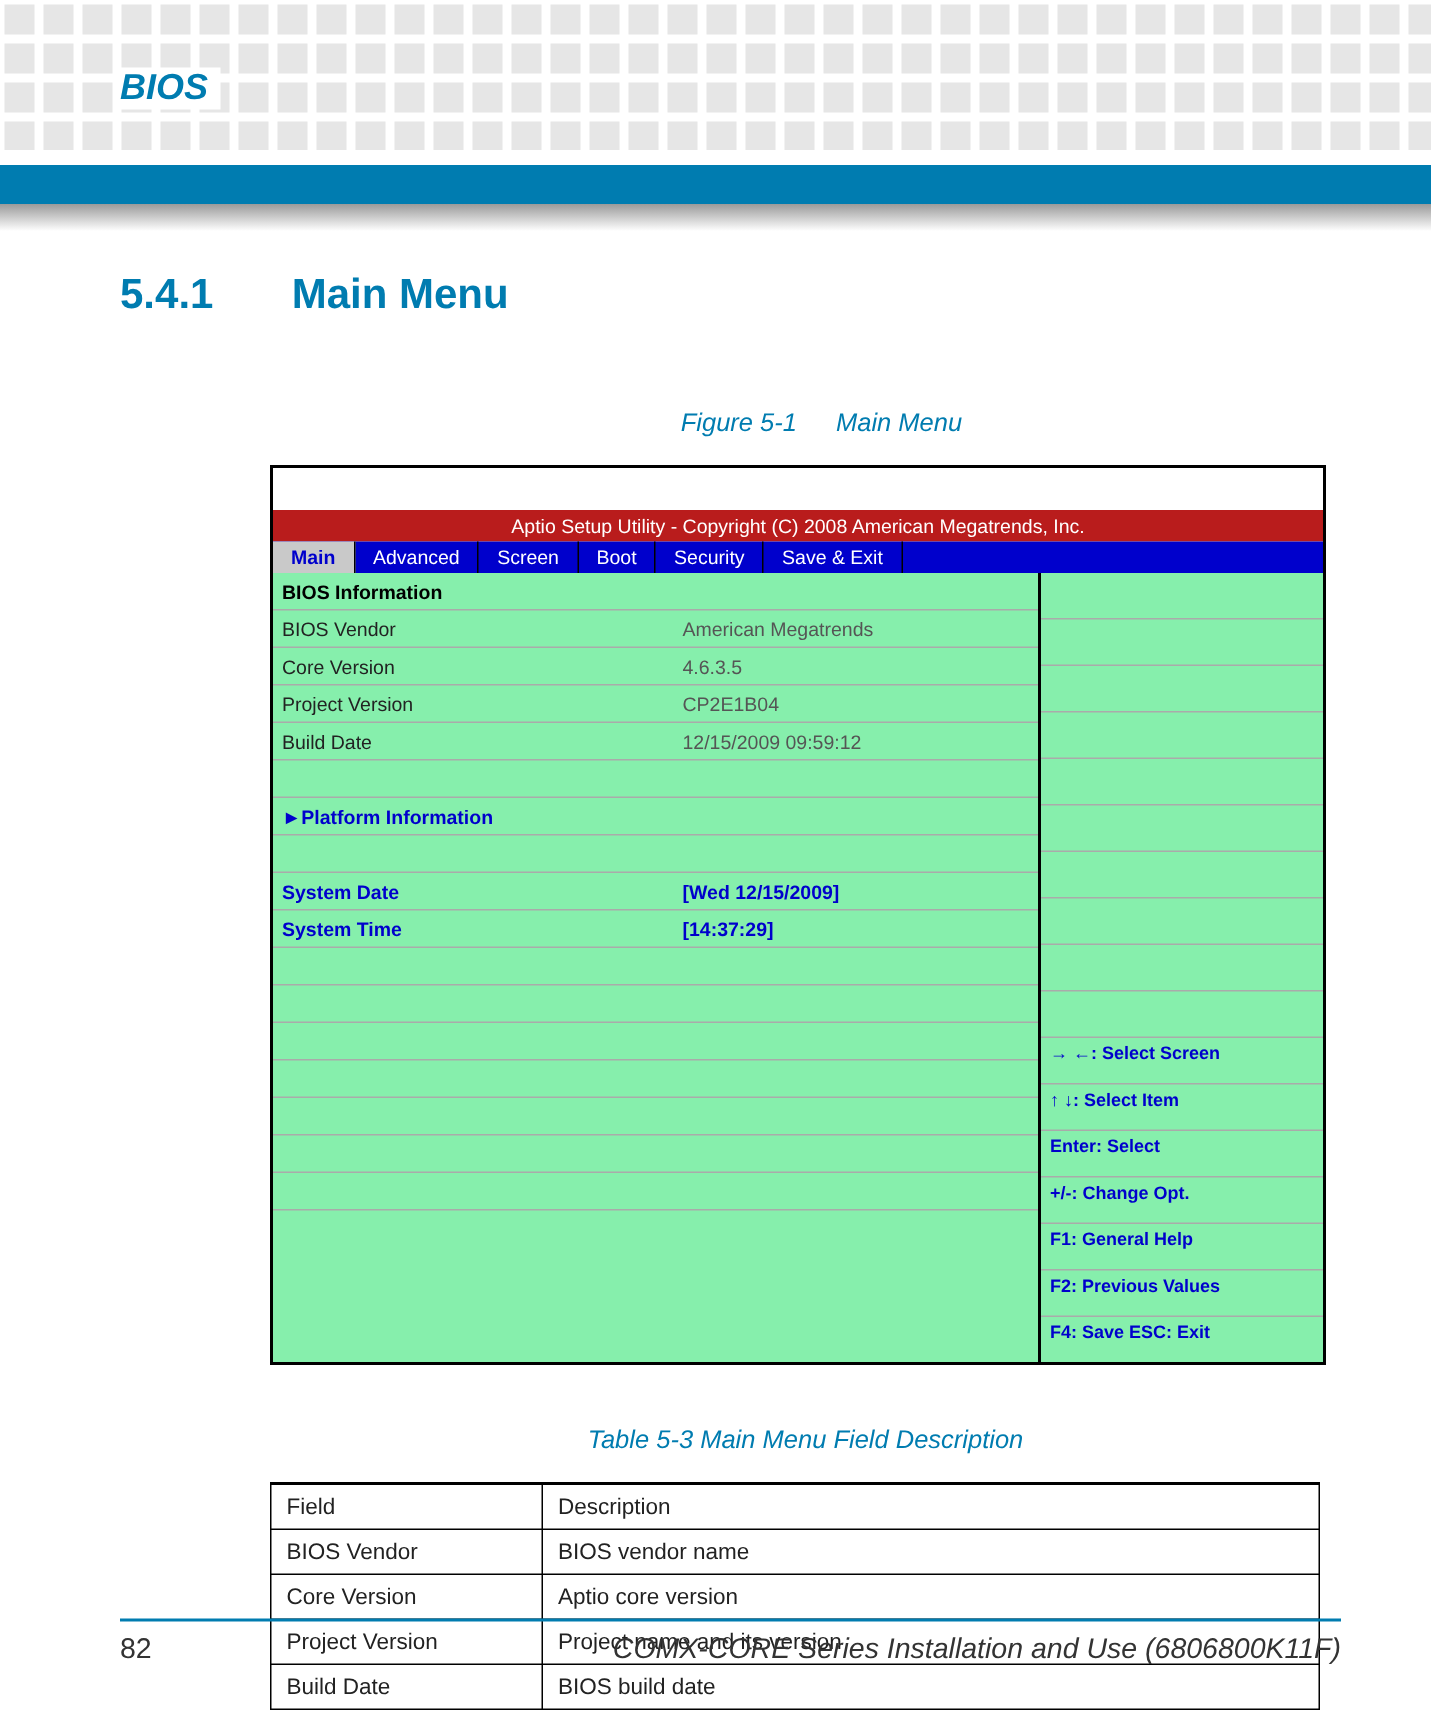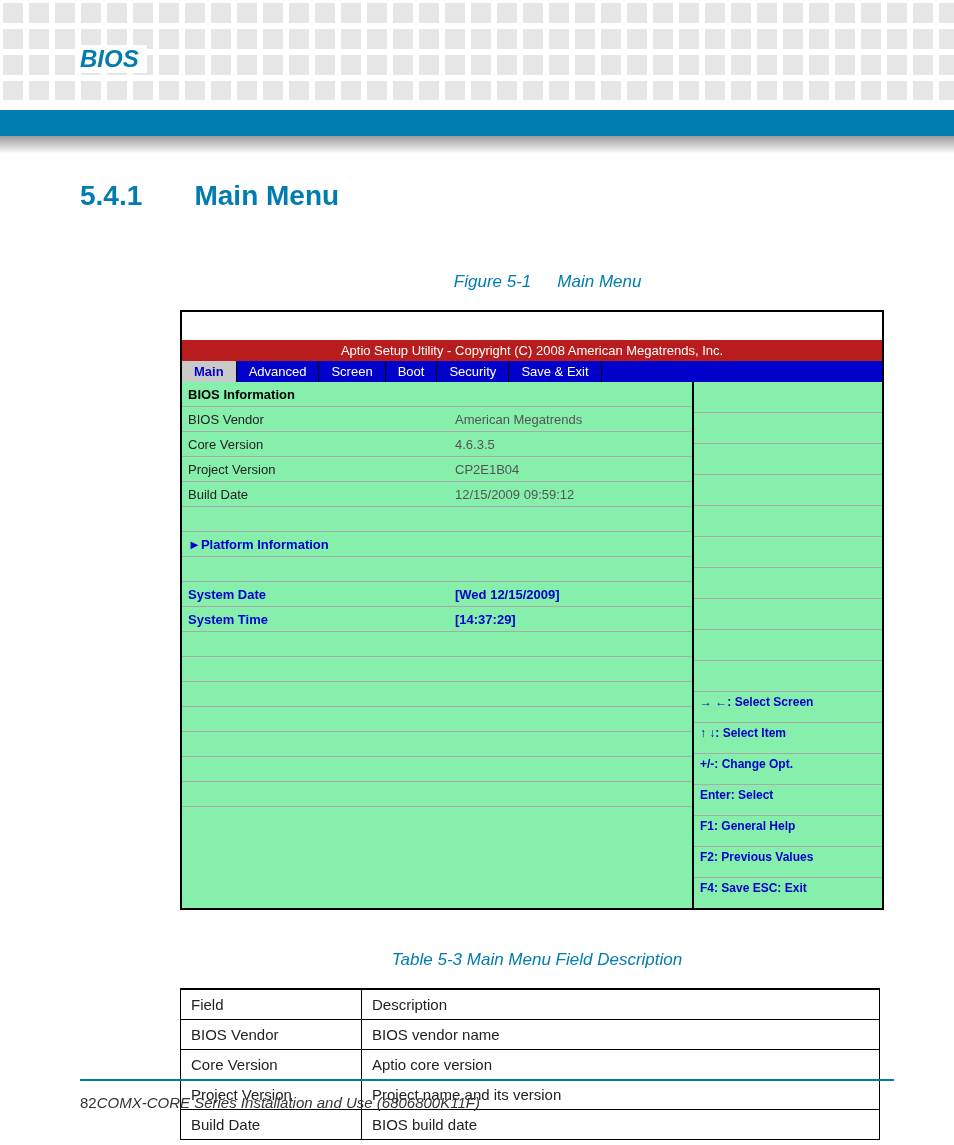--- a/index.html
+++ b/index.html
@@ -157,21 +157,22 @@
   
   .footer-rule {
     position:absolute;
     left:80px; right:60px; bottom:64px;
     border-top:2px solid #007cb0;
   }
   .footer {
     position:absolute;
     left:80px; right:60px; bottom:34px;
     display:flex;
-    font-size:15px;
+    justify-content:space-between;
+    font-size:19px;
     color:#333;
   }
   .footer .right { font-style:italic; }
   .arrow { font-family: Arial, sans-serif; }
 </style>
 </head>
 <body>
 
 <div class="page">
   <div class="squares">
@@ -287,22 +288,22 @@
           <div class="rrow blank"></div>
           <div class="rrow blank"></div>
           <div class="rrow blank"></div>
           <div class="rrow blank"></div>
           <div class="rrow blank"></div>
           <div class="rrow blank"></div>
           <div class="rrow blank"></div>
           <div class="rrow blank"></div>
           <div class="rrow">→ ←: Select Screen</div>
           <div class="rrow">↑ ↓: Select Item</div>
+          <div class="rrow">Enter: Select</div>
           <div class="rrow">+/-: Change Opt.</div>
-          <div class="rrow">Enter: Select</div>
           <div class="rrow">F1: General Help</div>
           <div class="rrow">F2: Previous Values</div>
           <div class="rrow" style="border-bottom:none">F4: Save   ESC: Exit</div>
         </div>
       </div>
     </div>
 
     <div class="tbl-caption">Table 5-3 Main Menu Field Description</div>
 
     <table class="desc-table">

